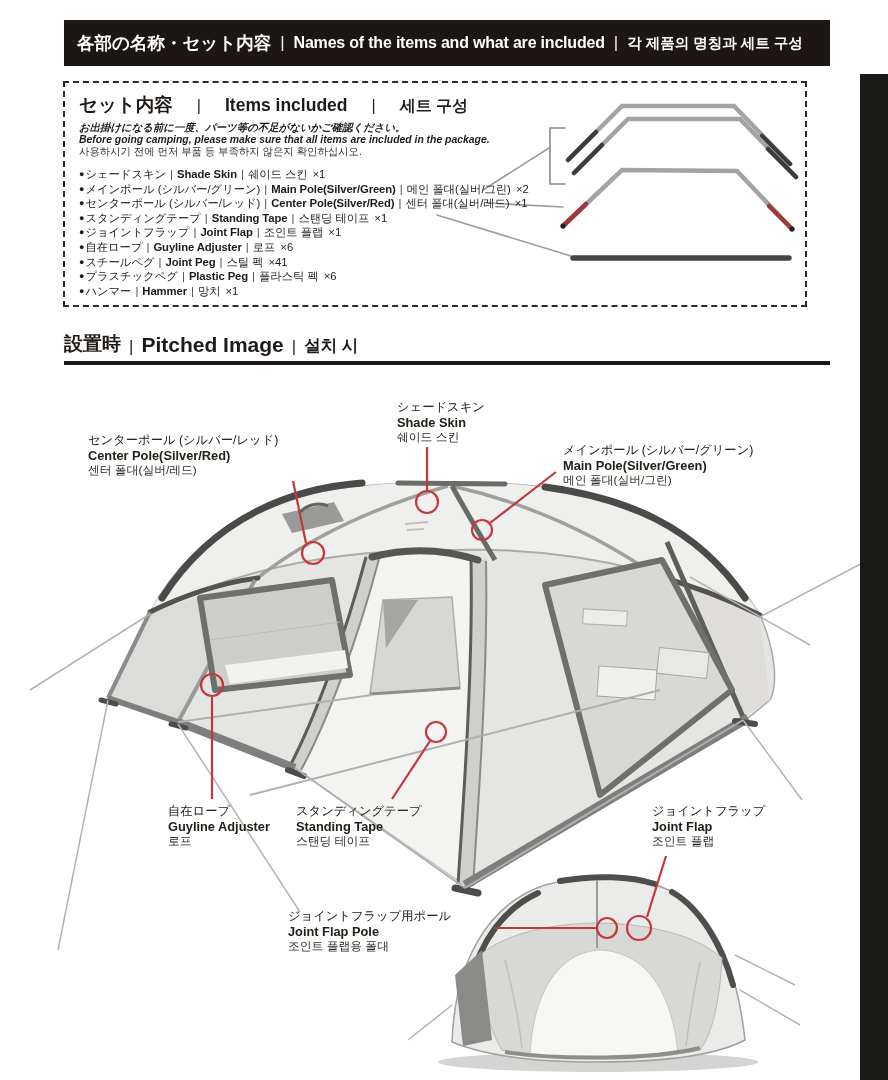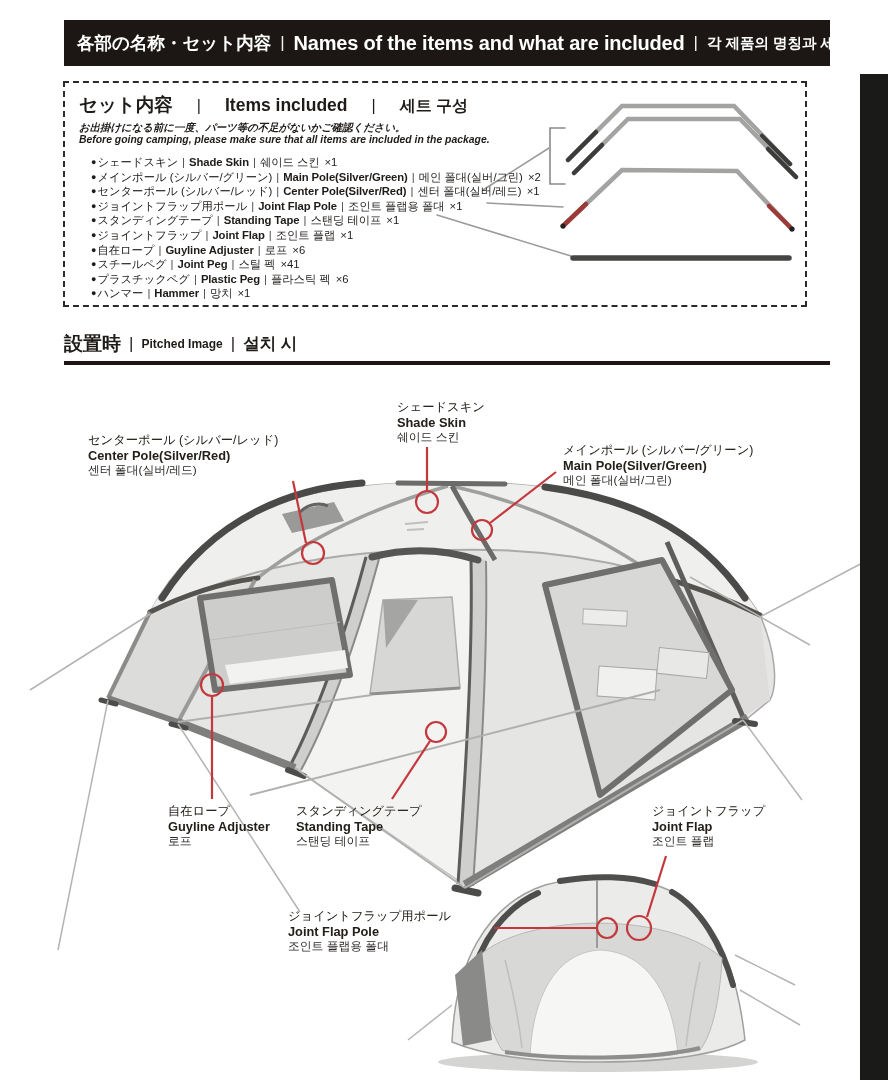--- a/index.html
+++ b/index.html
@@ -5,43 +5,43 @@
   html,body{margin:0;padding:0;background:#fff;}
   .page{position:relative;width:888px;height:1080px;background:#ffffff;overflow:hidden;
         font-family:"Liberation Sans","DejaVu Sans",sans-serif;color:#1f1b18;}
   .art{position:absolute;left:0;top:0;}
   .rstrip{position:absolute;left:860px;top:74px;width:28px;height:1006px;background:#1a1a18;}
 
   .topbar{position:absolute;left:64px;top:20px;width:766px;height:46px;background:#1c1714;color:#fff;
           display:flex;align-items:center;gap:9px;padding-left:13px;box-sizing:border-box;white-space:nowrap;}
   .topbar .jp{font-size:17.5px;font-weight:bold;}
   .topbar .pipe{font-size:17px;font-weight:400;opacity:.95;}
-  .topbar .en{font-size:20px;font-weight:bold;letter-spacing:-0.2px;}
+  .topbar .en{font-size:16px;font-weight:bold;letter-spacing:-0.2px;}
   .topbar .kr{font-size:14.5px;font-weight:bold;}
 
   .items-box{position:absolute;left:63px;top:81px;width:744px;height:226px;border:2px dashed #2a2a28;
              box-sizing:border-box;padding:9px 0 0 14px;}
   .box-title{display:flex;align-items:baseline;gap:24px;white-space:nowrap;}
   .box-title .jp{font-size:18.5px;font-weight:bold;}
   .box-title .pipe{font-size:16px;}
   .box-title .en{font-size:17.5px;font-weight:bold;}
   .box-title .kr{font-size:16px;font-weight:bold;}
   .notes{margin-top:5px;font-size:10.4px;line-height:12px;}
   .notes .n-jp,.notes .n-en{font-weight:bold;font-style:italic;}
   .notes .n-kr{color:#33302d;}
-  .items-list{list-style:none;margin:9px 0 0 12px;padding:0;font-size:11.3px;line-height:14.6px;white-space:nowrap;}
+  .items-list{list-style:none;margin:9px 0 0 0;padding:0;font-size:11.3px;line-height:14.6px;white-space:nowrap;}
   .items-list .bl{font-size:9px;margin-right:1px;vertical-align:1px;}
   .items-list .pp{margin:0 4px;color:#4a4744;}
   .items-list b{letter-spacing:-0.1px;}
   .items-list .qty{margin-left:5px;}
 
-  .pitched-title{position:absolute;left:64px;top:331px;display:flex;align-items:center;gap:8px;white-space:nowrap;}
+  .pitched-title{position:absolute;left:64px;top:331px;display:flex;align-items:flex-end;gap:8px;white-space:nowrap;}
   .pitched-title .jp{font-size:19px;font-weight:bold;}
   .pitched-title .pipe{font-size:17px;}
-  .pitched-title .en{font-size:12px;font-weight:bold;}
+  .pitched-title .en{font-size:21px;font-weight:bold;}
   .pitched-title .kr{font-size:16.5px;font-weight:bold;}
   .pitched-rule{position:absolute;left:64px;top:361px;width:766px;height:4px;background:#1c1714;}
 
   .callout{position:absolute;font-size:12.3px;line-height:15px;white-space:nowrap;color:#242019;}
   .callout .len{font-weight:bold;font-size:12.8px;}
   .callout .lkr{font-size:11.8px;color:#2c2926;}
 </style>
 </head>
 <body>
 
@@ -203,26 +203,26 @@
     <div class="box-title">
       <span class="jp">セット内容</span>
       <span class="pipe">|</span>
       <span class="en">Items included</span>
       <span class="pipe">|</span>
       <span class="kr">세트 구성</span>
     </div>
     <div class="notes">
       <div class="n-jp">お出掛けになる前に一度、パーツ等の不足がないかご確認ください。</div>
       <div class="n-en">Before going camping, please make sure that all items are included in the package.</div>
+      <div class="n-kr">사용하시기 전에 먼저 부품 등 부족하지 않은지 확인하십시오.</div>
     </div>
     <ul class="items-list">
       <li><span class="bl">●</span><span>シェードスキン</span><span class="pp">|</span><b>Shade Skin</b><span class="pp">|</span><span>쉐이드 스킨</span><span class="qty">×1</span></li>
       <li><span class="bl">●</span><span>メインポール (シルバー/グリーン)</span><span class="pp">|</span><b>Main Pole(Silver/Green)</b><span class="pp">|</span><span>메인 폴대(실버/그린)</span><span class="qty">×2</span></li>
       <li><span class="bl">●</span><span>センターポール (シルバー/レッド)</span><span class="pp">|</span><b>Center Pole(Silver/Red)</b><span class="pp">|</span><span>센터 폴대(실버/레드)</span><span class="qty">×1</span></li>
-      <li><span class="bl">●</span><span>ジョイントフラップ用ポール</span><span class="pp">|</span><b>Joint Flap Pole</b><span class="pp">|</span><span>조인트 플랩용 폴대</span><span class="qty">×1</span></li>
       <li><span class="bl">●</span><span>スタンディングテープ</span><span class="pp">|</span><b>Standing Tape</b><span class="pp">|</span><span>스탠딩 테이프</span><span class="qty">×1</span></li>
       <li><span class="bl">●</span><span>ジョイントフラップ</span><span class="pp">|</span><b>Joint Flap</b><span class="pp">|</span><span>조인트 플랩</span><span class="qty">×1</span></li>
       <li><span class="bl">●</span><span>自在ロープ</span><span class="pp">|</span><b>Guyline Adjuster</b><span class="pp">|</span><span>로프</span><span class="qty">×6</span></li>
       <li><span class="bl">●</span><span>スチールペグ</span><span class="pp">|</span><b>Joint Peg</b><span class="pp">|</span><span>스틸 펙</span><span class="qty">×41</span></li>
       <li><span class="bl">●</span><span>プラスチックペグ</span><span class="pp">|</span><b>Plastic Peg</b><span class="pp">|</span><span>플라스틱 펙</span><span class="qty">×6</span></li>
       <li><span class="bl">●</span><span>ハンマー</span><span class="pp">|</span><b>Hammer</b><span class="pp">|</span><span>망치</span><span class="qty">×1</span></li>
     </ul>
   </section>
 
   <div class="pitched-title">

